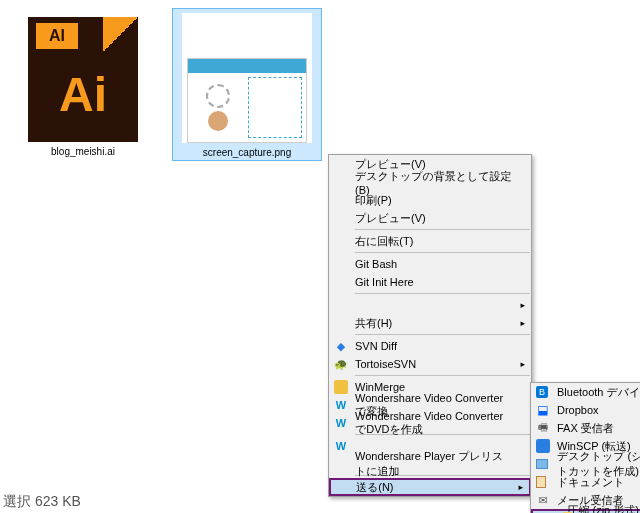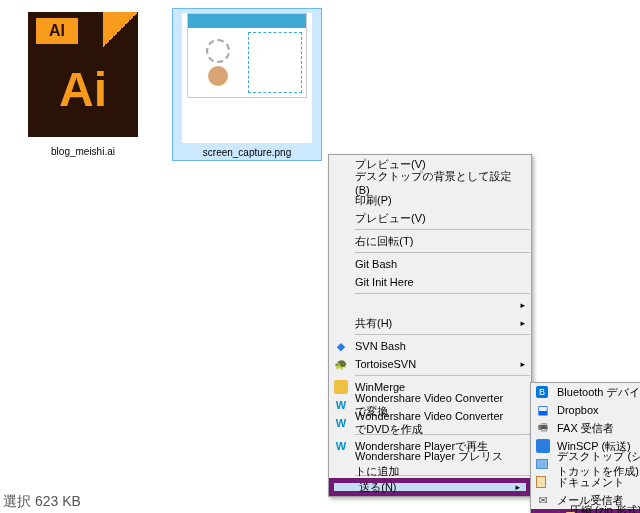--- a/index.html
+++ b/index.html
@@ -1,37 +1,37 @@
 <!DOCTYPE html>
 <html><head>
 <meta charset="utf-8">
 <style>
 * { box-sizing: border-box; margin: 0; padding: 0; }
 body { width: 640px; height: 513px; background: #fff; font-family: "Segoe UI", "Yu Gothic", sans-serif; font-size: 11px; overflow: hidden; position: relative; }
 .desktop { width: 100%; height: 100%; position: relative; padding: 10px; }
 .file-item { position: absolute; width: 150px; text-align: center; }
 .file-item.selected { background: #cce8ff; border: 1px solid #6bb8f5; }
-.file-thumb { width: 130px; height: 130px; margin: 4px auto 2px; display: flex; align-items: flex-start; justify-content: center; background: #fff; }
+.file-thumb { width: 130px; height: 130px; margin: 4px auto 2px; display: flex; align-items: flex-end; justify-content: center; background: #fff; }
 .ai-icon { width: 110px; height: 125px; background: #2a1207; position: relative; }
 .ai-icon::before { content: ""; position: absolute; top: 0; right: 0; width: 35px; height: 35px; background: linear-gradient(135deg, #f89b1c 50%, #2a1207 50%); }
 .ai-badge { position: absolute; top: 6px; left: 8px; width: 42px; height: 26px; background: #f89b1c; color: #2a1207; font-weight: bold; font-size: 16px; display: flex; align-items: center; justify-content: center; }
 .ai-text { position: absolute; top: 50px; left: 0; width: 100%; text-align: center; color: #f89b1c; font-size: 48px; font-weight: bold; }
 .png-thumb { width: 120px; height: 85px; background: #fff; border: 1px solid #ccc; position: relative; display: flex; flex-direction: column; }
 .png-header { height: 14px; background: #3fa9d6; font-size: 6px; color: #fff; display: flex; align-items: center; justify-content: center; }
 .png-body { flex: 1; display: flex; padding: 4px; gap: 4px; }
 .png-left { flex: 1; display: flex; flex-direction: column; gap: 3px; align-items: center; justify-content: center; }
 .png-circle { width: 24px; height: 24px; border: 2px dashed #aaa; border-radius: 50%; }
 .png-person { width: 20px; height: 20px; border-radius: 50%; background: #d9a574; }
 .png-right { flex: 1; border: 1px dashed #3fa9d6; }
 .file-label { font-size: 10px; padding: 2px; }
 .context-menu { position: absolute; background: #f0f0f0; border: 1px solid #a0a0a0; box-shadow: 2px 2px 4px rgba(0,0,0,0.3); font-size: 11px; }
 .menu1 { top: 154px; left: 328px; width: 204px; }
 .menu2 { top: 382px; left: 530px; width: 160px; }
 .menu-item { display: flex; align-items: center; padding: 2px 18px 2px 26px; height: 18px; position: relative; cursor: default; }
-.menu-item.highlighted { background: #c2dcf2; border: 5px solid #701a75; padding: 1px 17px 1px 25px; text-align: center; }
+.menu-item.highlighted { background: #c2dcf2; border: 2px solid #701a75; padding: 1px 17px 1px 25px; }
 .menu-sep { height: 1px; background: #c0c0c0; margin: 2px 1px 2px 26px; }
 .menu-arrow { position: absolute; right: 6px; font-size: 9px; }
 .menu-icon { position: absolute; left: 5px; width: 14px; height: 14px; display: flex; align-items: center; justify-content: center; font-size: 11px; }
 .icon-svn { color: #2a7de1; }
 .icon-tortoise { color: #4a9e2a; }
 .icon-winmerge { background: #f0c040; border-radius: 2px; }
 .icon-ws { color: #0090d0; font-weight: bold; }
 .icon-bt { width: 12px; height: 12px; background: #0078d7; color: #fff; border-radius: 2px; font-size: 9px; }
 .icon-dropbox { color: #0061ff; font-size: 12px; }
 .icon-fax { color: #555; }
@@ -104,21 +104,21 @@
     <div class="menu-item">
       <span class="menu-arrow">▸</span>
     </div>
     <div class="menu-item">
       <span>共有(H)</span>
       <span class="menu-arrow">▸</span>
     </div>
     <div class="menu-sep"></div>
     <div class="menu-item">
       <span class="menu-icon icon-svn">◆</span>
-      <span>SVN Bash</span>
+      <span>SVN Diff</span>
     </div>
     <div class="menu-item">
       <span class="menu-icon icon-tortoise">🐢</span>
       <span>TortoiseSVN</span>
       <span class="menu-arrow">▸</span>
     </div>
     <div class="menu-sep"></div>
     <div class="menu-item">
       <span class="menu-icon icon-winmerge"></span>
       <span>WinMerge</span>
@@ -127,21 +127,20 @@
       <span class="menu-icon icon-ws">W</span>
       <span>Wondershare Video Converterで変換</span>
     </div>
     <div class="menu-item">
       <span class="menu-icon icon-ws">W</span>
       <span>Wondershare Video ConverterでDVDを作成</span>
     </div>
     <div class="menu-sep"></div>
     <div class="menu-item">
       <span class="menu-icon icon-ws">W</span>
-      <span>Wondershare Playerで再生</span>
     </div>
     <div class="menu-item">
       <span>Wondershare Player プレリストに追加</span>
     </div>
     <div class="menu-sep"></div>
     <div class="menu-item highlighted">
       <span>送る(N)</span>
       <span class="menu-arrow">▸</span>
     </div>
   </div>

